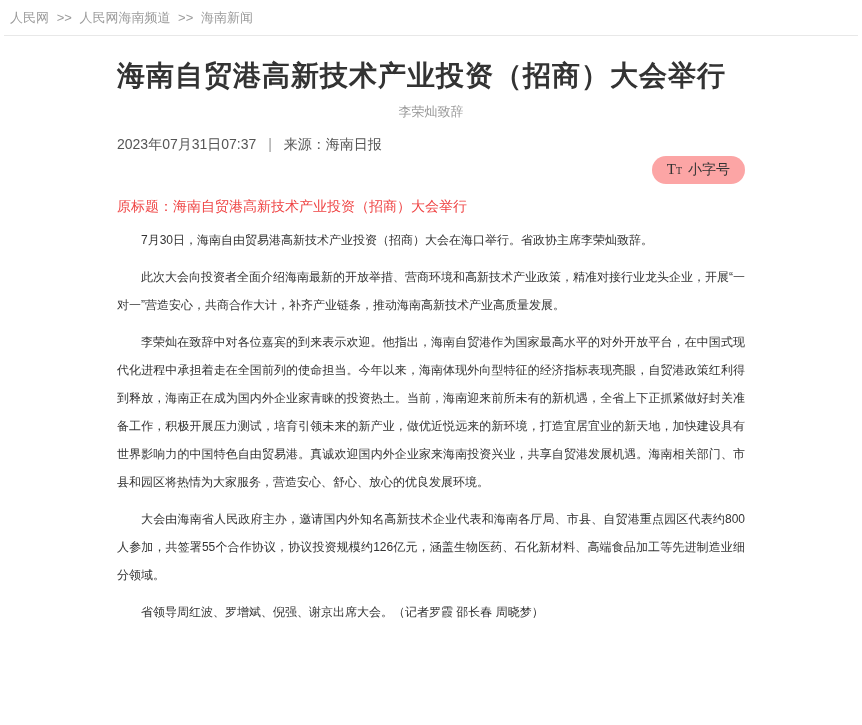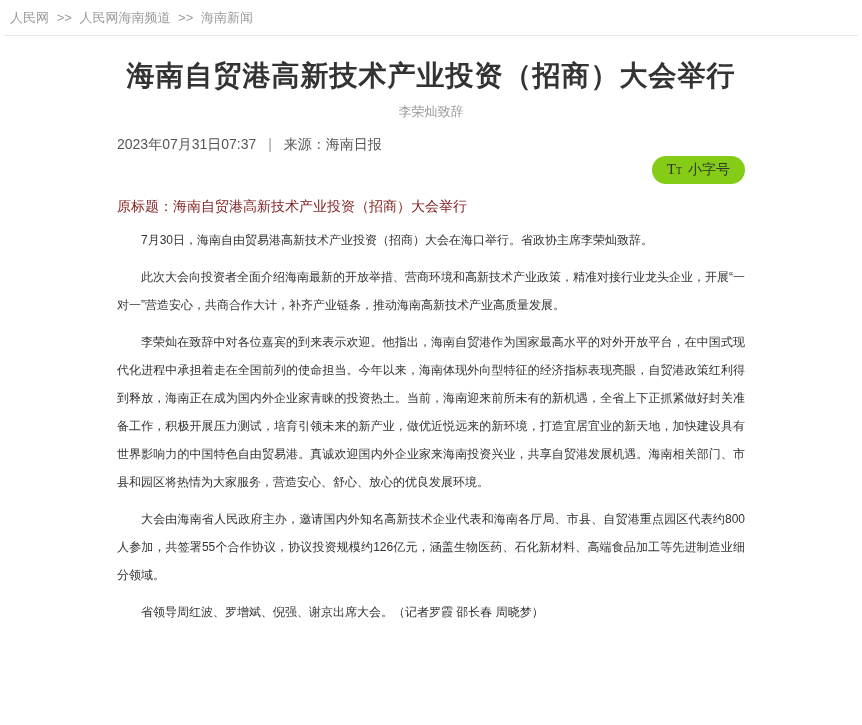--- a/index.html
+++ b/index.html
@@ -37,21 +37,20 @@
   
   .article {
     width: 628px;
     margin: 0 auto;
   }
   .title {
     margin: 22px 0 0 0;
     font-size: 28px;
     line-height: 36px;
     font-weight: 600;
-    text-align: center;
     color: #333333;
     letter-spacing: 1px;
   }
   .subtitle {
     margin-top: 10px;
     font-size: 13px;
     line-height: 16px;
     text-align: center;
     color: #999999;
   }
@@ -67,40 +66,40 @@
   }
   .toolbar {
     margin-top: 3px;
     display: flex;
     justify-content: flex-end;
   }
   .font-size-btn {
     display: inline-flex;
     align-items: baseline;
     gap: 6px;
-    background: #84cc16;
+    background: #fca5a5;
     border: none;
     border-radius: 14px;
     padding: 5px 15px;
     font-size: 14px;
     color: #333333;
     cursor: pointer;
     font-family: "Liberation Sans", sans-serif;
   }
   .t-icon {
     font-family: "Liberation Serif", serif;
     color: #333333;
   }
   .t-icon .t-big { font-size: 15px; }
   .t-icon .t-small { font-size: 10px; }
   .orig-title {
     margin-top: 14px;
     font-size: 14px;
     line-height: 17px;
-    color: #7f1d1d;
+    color: #ef4444;
   }
   .para {
     margin: 9px 0 0 0;
     font-size: 12px;
     line-height: 28px;
     color: #333333;
     text-indent: 2em;
     text-align: justify;
   }
   .para.first { margin-top: 11px; }

